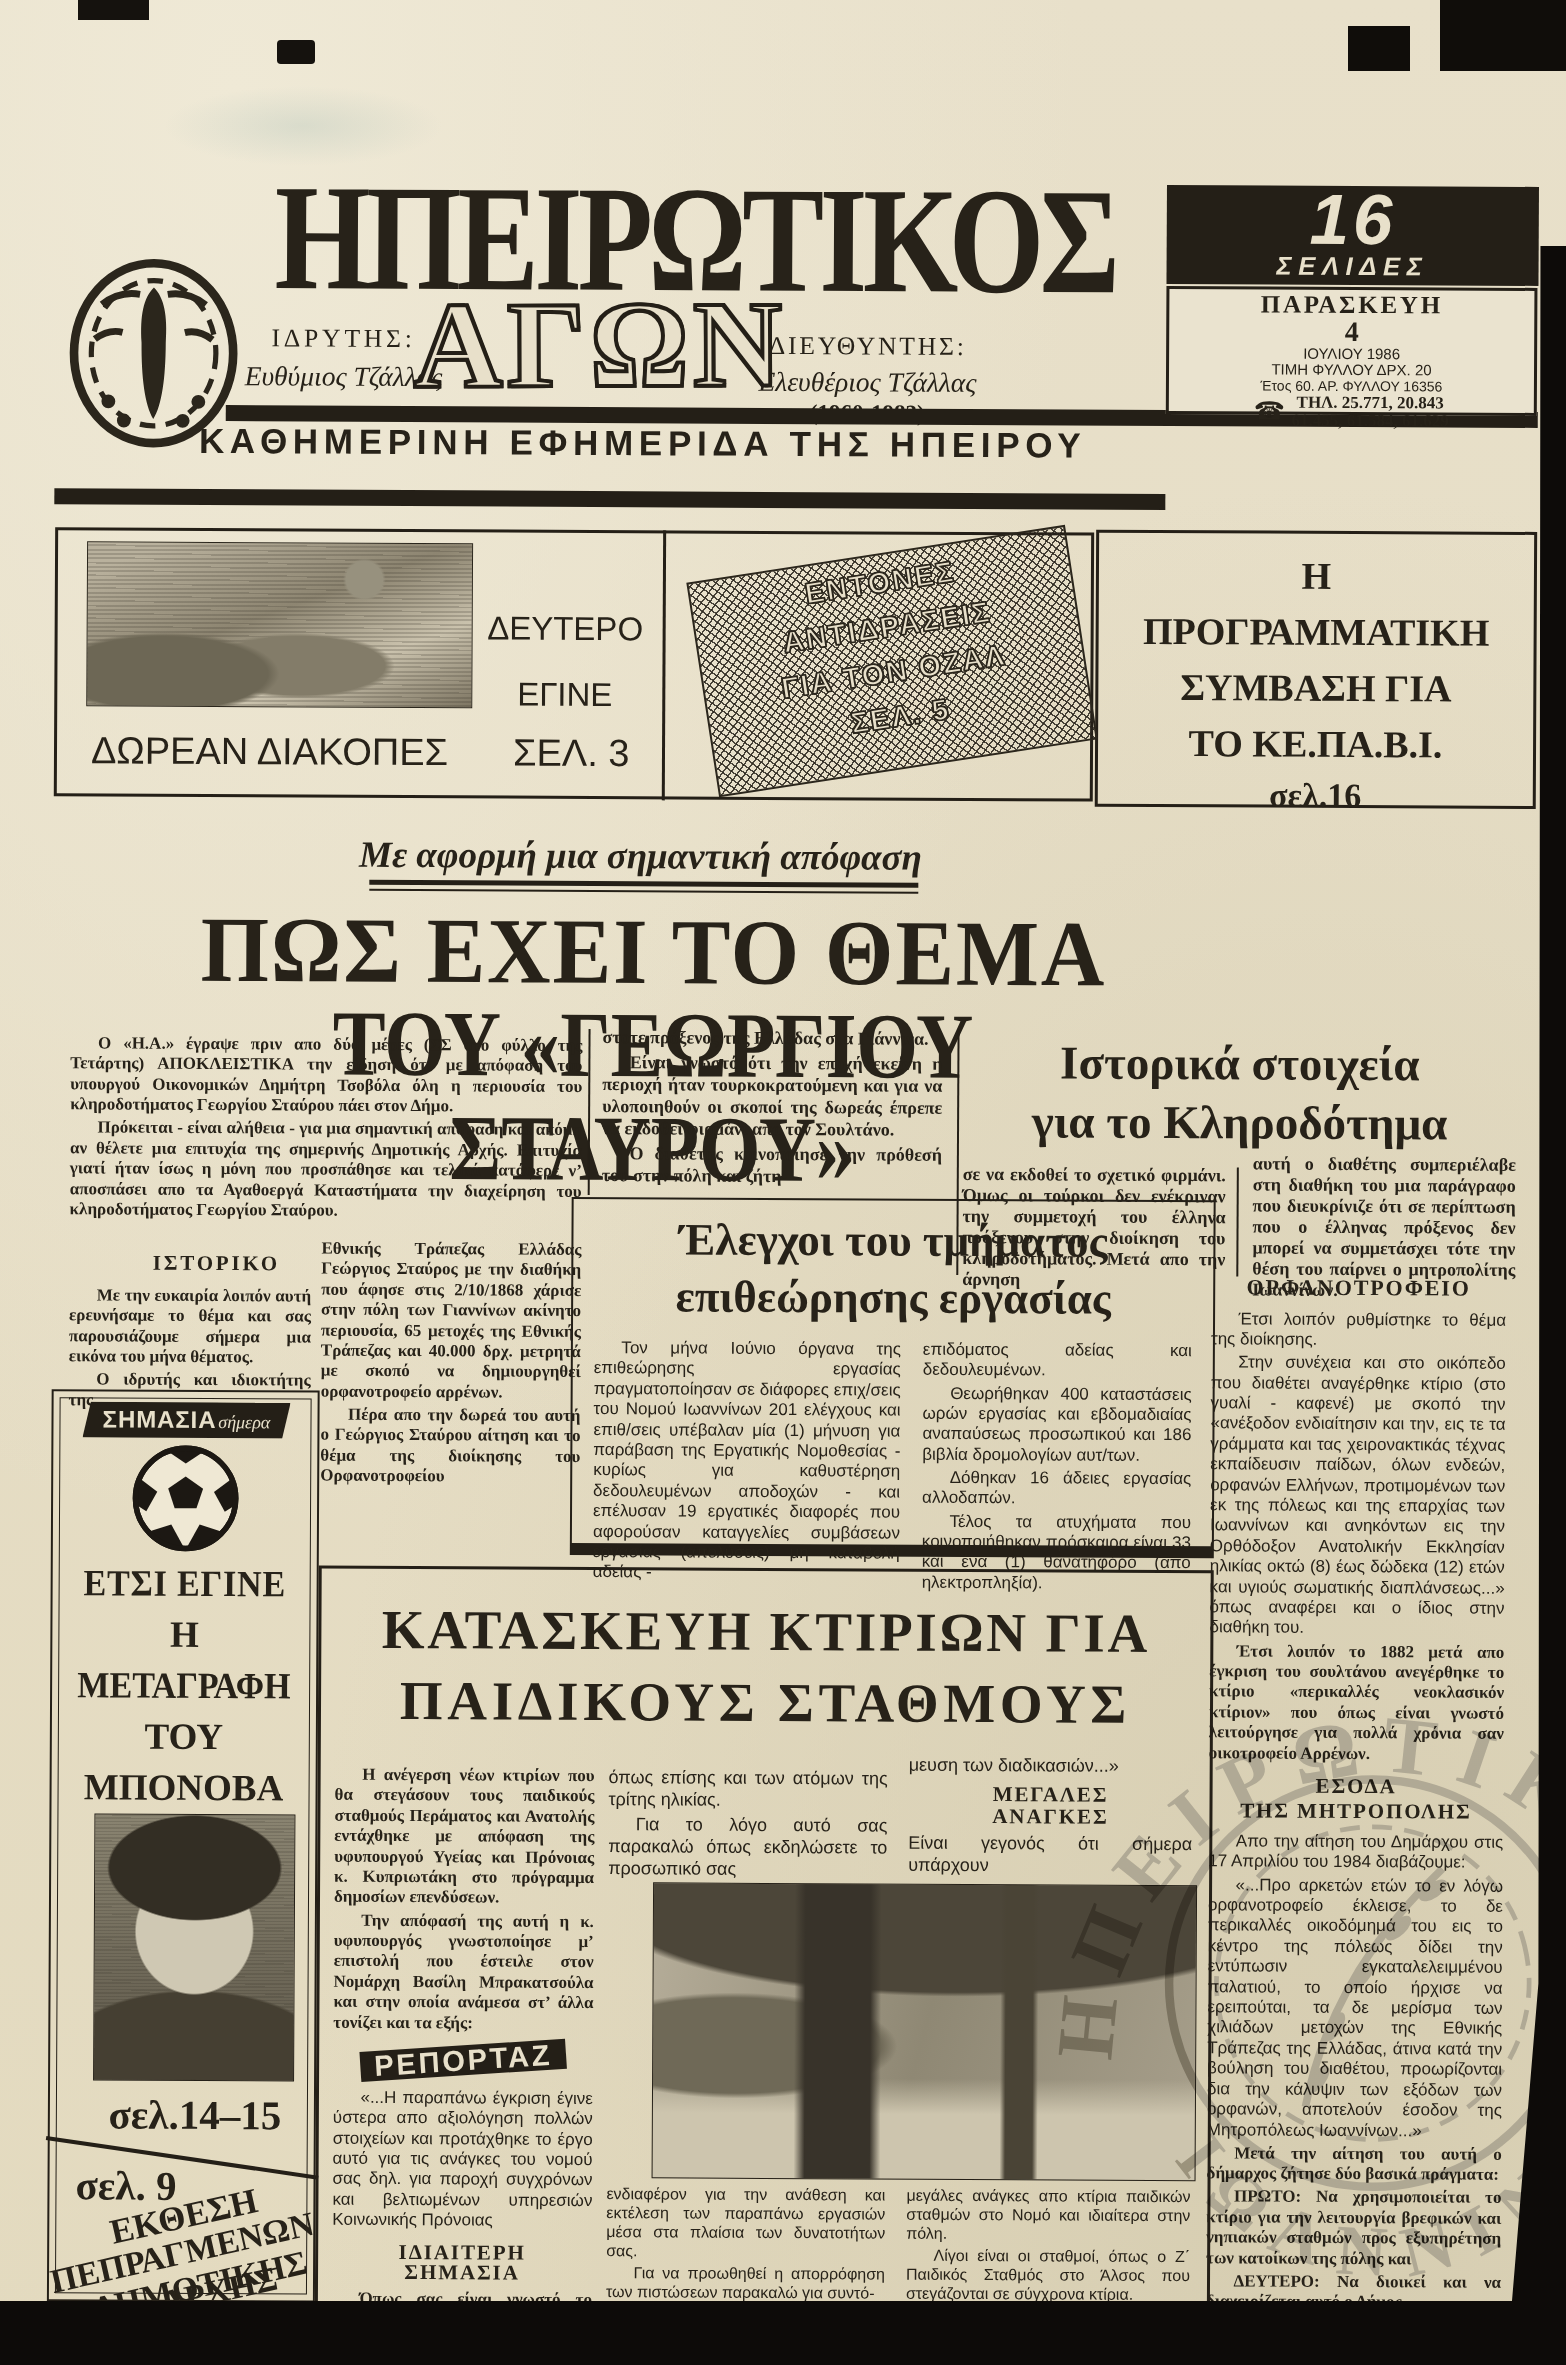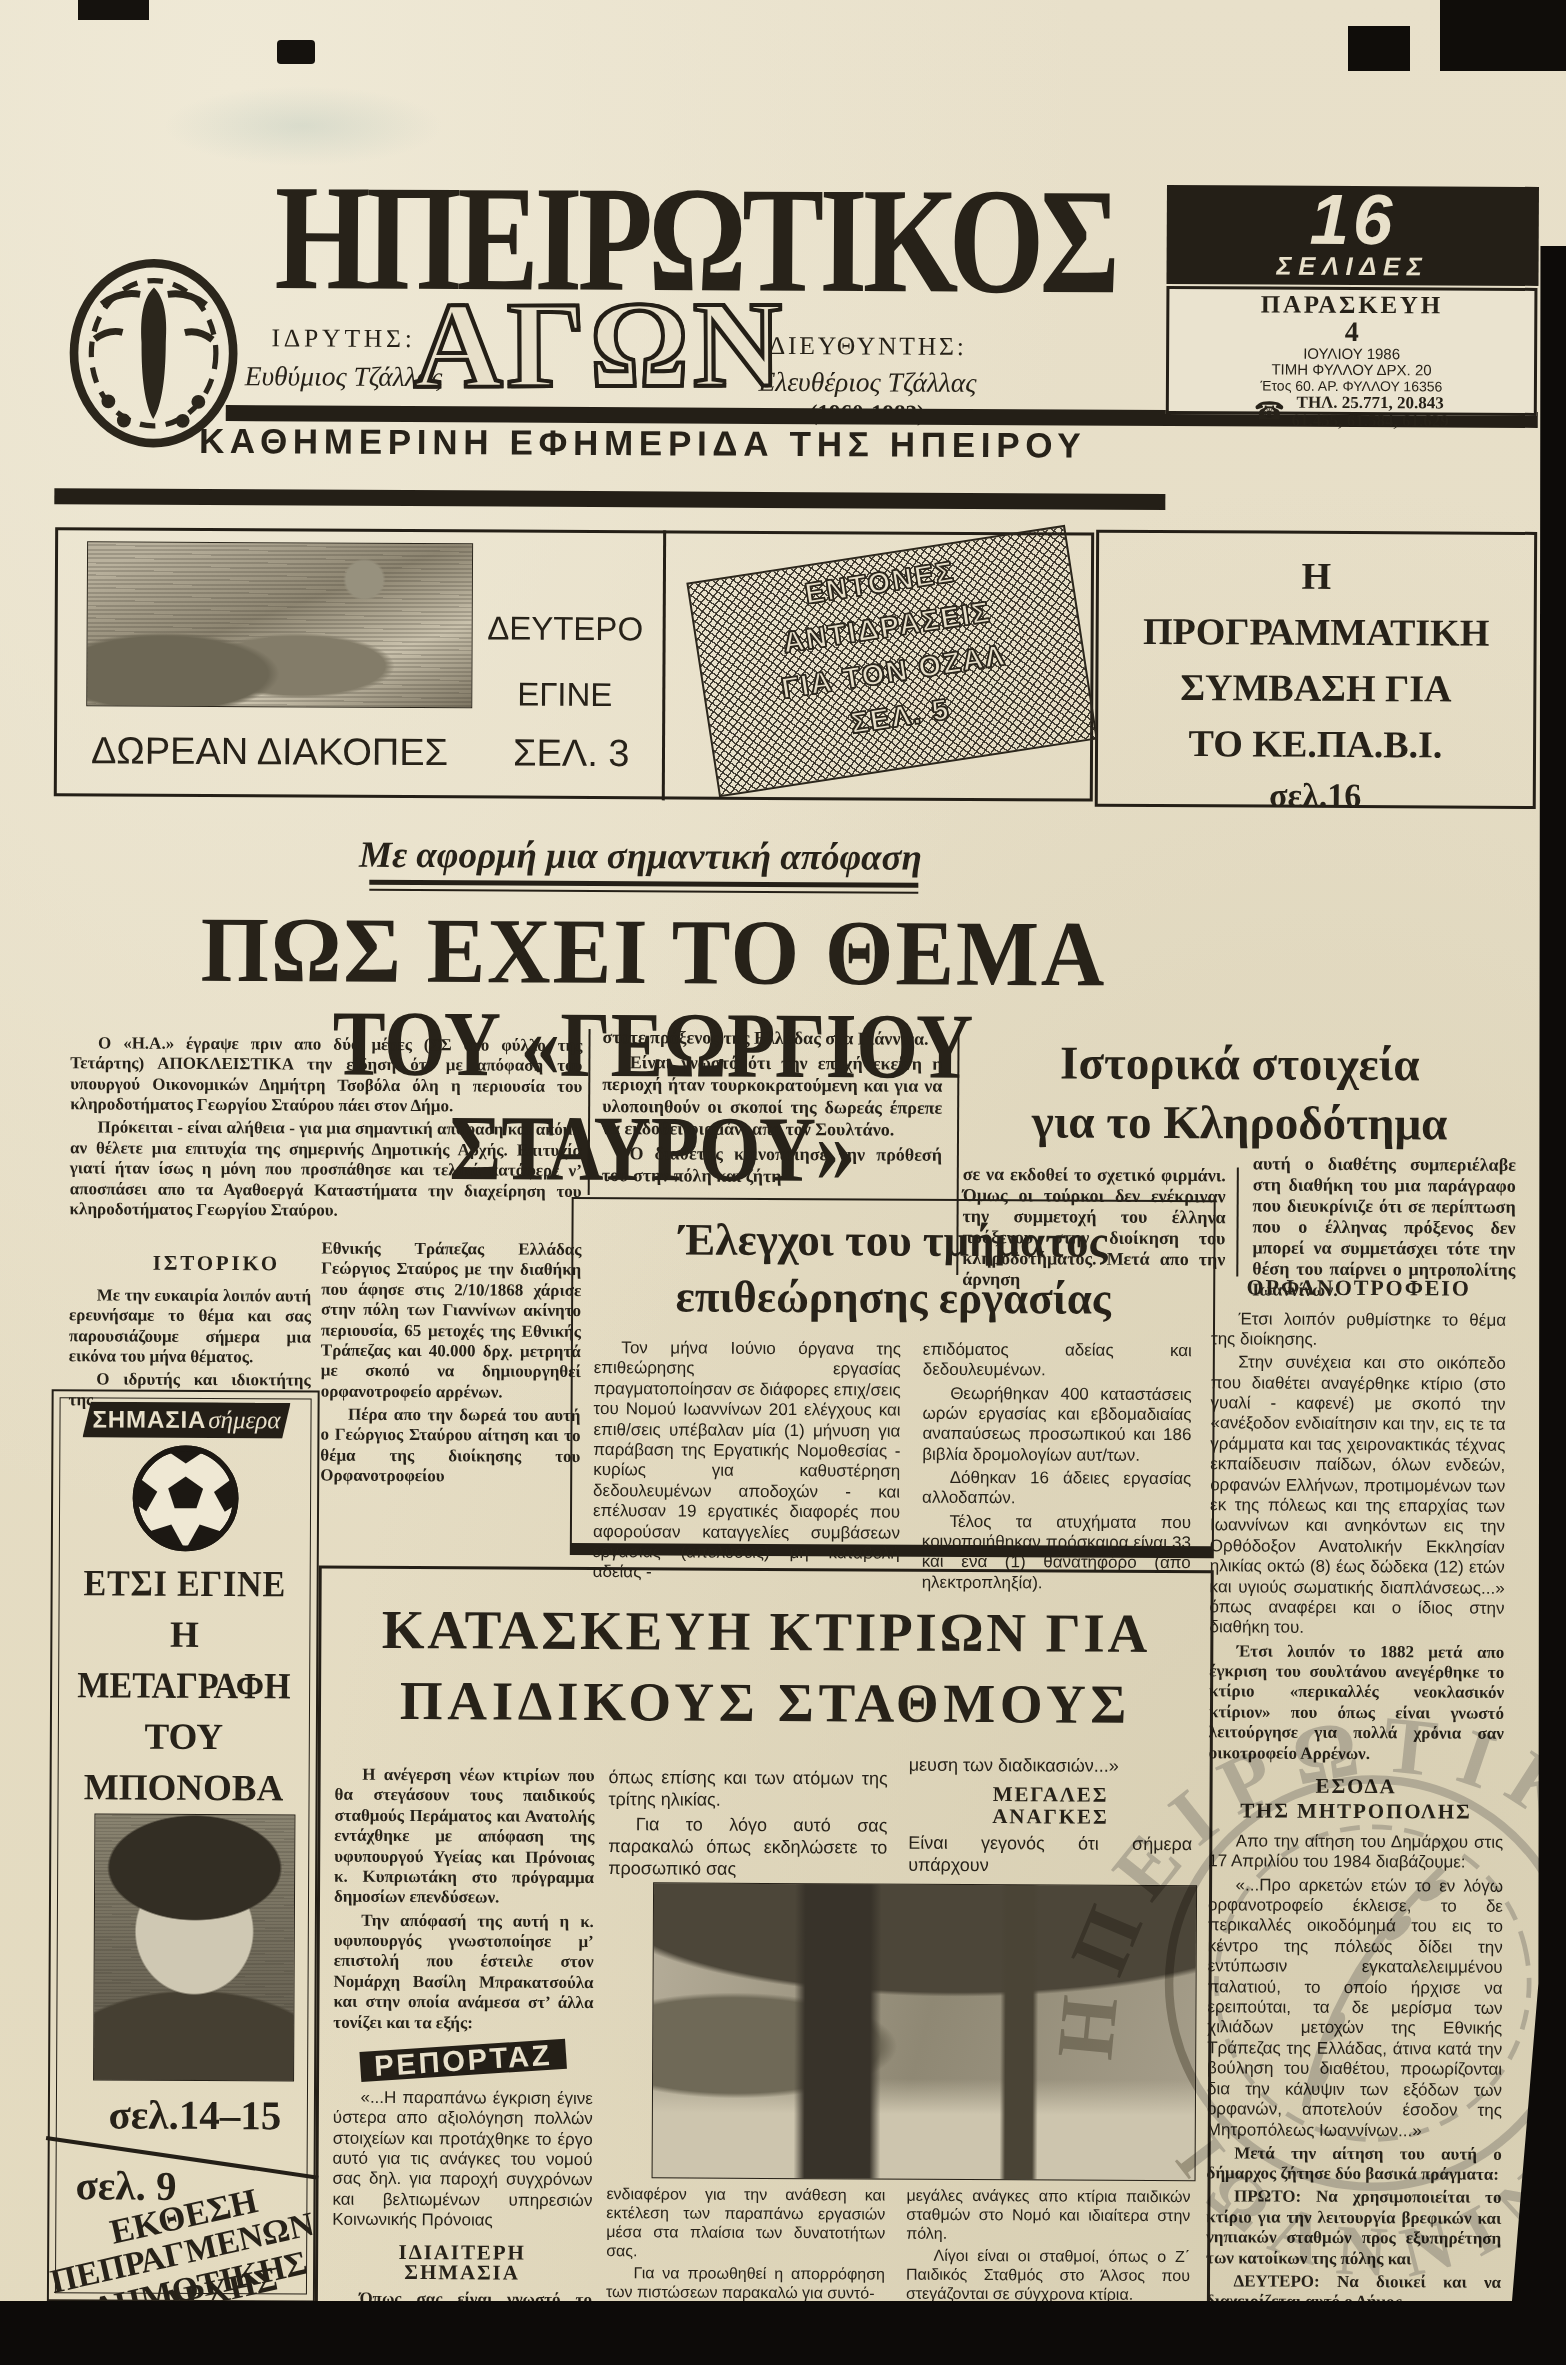--- a/index.html
+++ b/index.html
@@ -208,21 +208,21 @@
       <p class="para b serif">ΔΕΥΤΕΡΟ: Να διοικεί και να διαχειρίζεται αυτό ο Δήμος</p>
     </div>
     <div class="i b" style="font-size:17px;text-align:right;margin-top:3.8px">Συνέχεια στην 16η σελ.</div>
   </div>
 
   <div class="ab" style="left:54px;top:1393px;width:268px;height:912px;border:2.4px solid #241f17;box-sizing:border-box">
     <div class="ab" style="inset:5.7px;border:1.9px solid #241f17"></div>
     <div class="ab" style="left:29px;top:10.4px;width:208px;height:36px;background:#241f17;color:#e8e0ca;text-align:center;line-height:36px;
                 clip-path:polygon(4% 0,100% 0,96% 100%,0 100%)">
       <span class="b sans" style="font-size:24px;letter-spacing:0.9px">ΣΗΜΑΣΙΑ</span>
-      <span class="i" style="font-size:25px">σήμερα</span>
+      <span class="i" style="font-size:18px">σήμερα</span>
     </div>
     <div class="ab" style="left:78px;top:52px;width:109px;height:109px">
       <svg viewBox="0 0 100 100" width="109" height="109">
         <defs>
               <clipPath id="ballclip">
                 <circle cx="50" cy="50" r="46"></circle>
               </clipPath>
             </defs>
         <circle cx="50" cy="50" r="46" fill="#efe8d4" stroke="#1c1813" stroke-width="5"></circle>
         <g clip-path="url(#ballclip)" fill="#1c1813">

